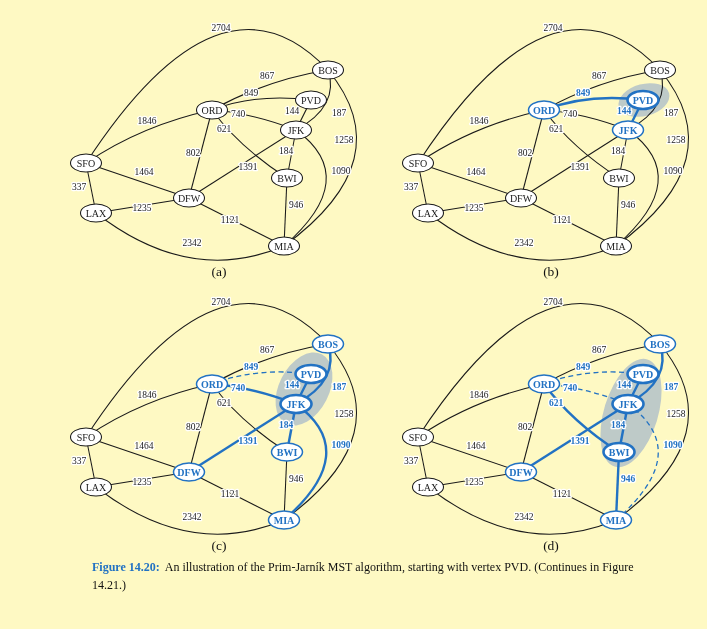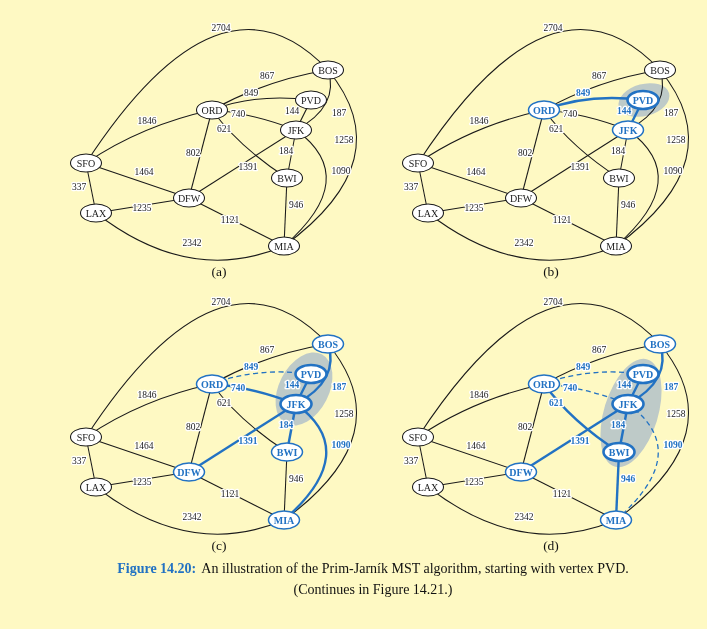--- a/index.html
+++ b/index.html
@@ -2,21 +2,21 @@
 <html><head>
 <meta charset="utf-8">
 <style>
   * { margin:0; padding:0; box-sizing:border-box; }
   html, body { width:724px; height:629px; background:#ffffff; font-family:"Liberation Serif", serif; }
   .page { position:relative; width:707px; height:629px; background:#fef9c3; overflow:hidden; }
   .panels { position:absolute; left:54px; top:8px; display:grid; grid-template-columns:332px 332px; row-gap:2px; }
   .panel { width:332px; }
   .panel svg { display:block; }
   .panel-label { width:330px; height:16px; text-align:center; font-size:13.5px; color:#111; }
-  .caption { position:absolute; left:92px; top:558px; width:562px; font-size:14px; line-height:1.5; color:#111;text-align:center; }
+  .caption { position:absolute; left:92px; top:558px; width:562px; font-size:12px; line-height:1.5; color:#111; }
   .caption-label { font-weight:bold; margin-right:5px; }
   svg text { user-select:none; }
   .wlabel { font-family:"Liberation Serif", serif; font-size:9.5px; text-anchor:middle;
             paint-order:stroke; stroke:#ffffff; stroke-width:2.6px; stroke-linejoin:round; }
   .nlabel { font-family:"Liberation Serif", serif; font-size:10px; text-anchor:middle;
             paint-order:stroke; stroke:#ffffff; stroke-width:1px; }
 </style>
 </head>
 <body>
 

